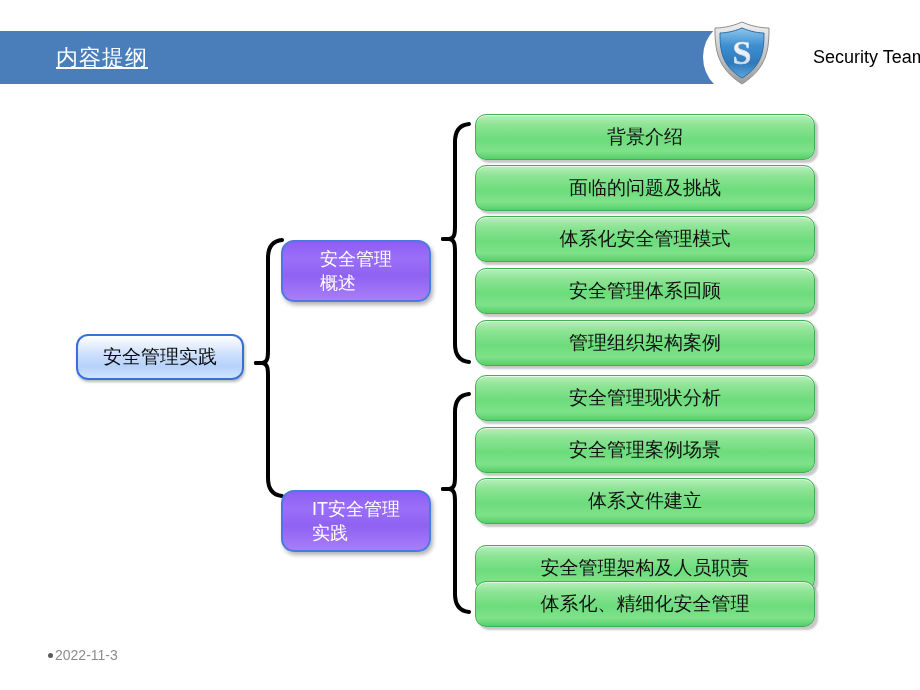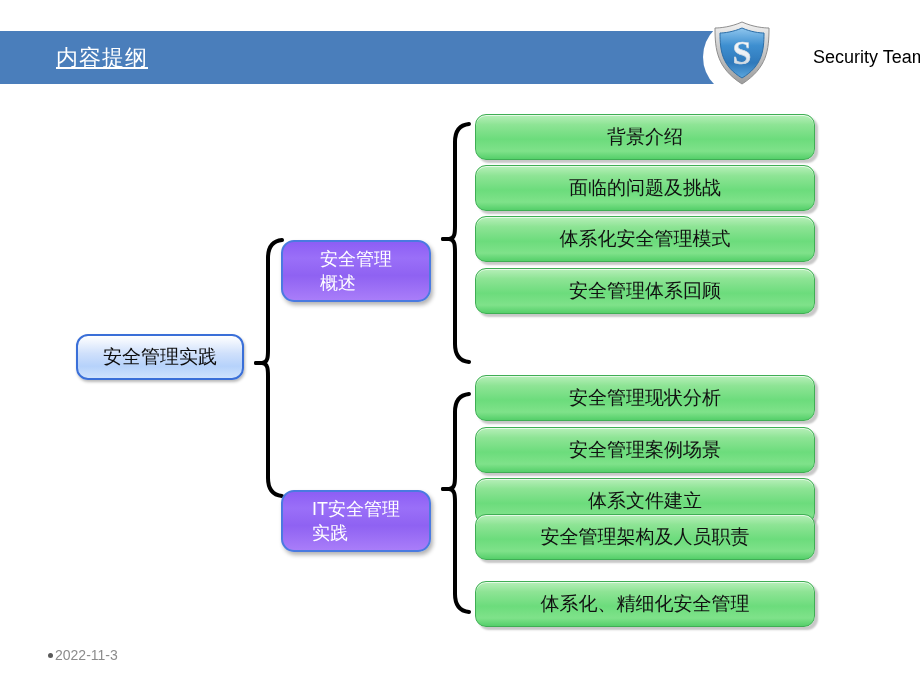--- a/index.html
+++ b/index.html
@@ -222,31 +222,34 @@
   </div>
   <div class="node node-leaf" style="top:216px">
     <span>体系化安全管理模式</span>
   </div>
   <div class="node node-leaf" style="top:165px">
     <span>面临的问题及挑战</span>
   </div>
   <div class="node node-leaf" style="top:268px">
     <span>安全管理体系回顾</span>
   </div>
+  <div class="node node-leaf" style="top:320px">
+    <span>管理组织架构案例</span>
+  </div>
 
   <div class="node node-leaf" style="top:375px">
     <span>安全管理现状分析</span>
   </div>
   <div class="node node-leaf" style="top:427px">
     <span>安全管理案例场景</span>
   </div>
   <div class="node node-leaf" style="top:478px">
     <span>体系文件建立</span>
   </div>
-  <div class="node node-leaf" style="top:514px">
+  <div class="node node-leaf" style="top:545px">
     <span>安全管理架构及人员职责</span>
   </div>
   <div class="node node-leaf" style="top:581px">
     <span>体系化、精细化安全管理</span>
   </div>
 
 </div>
 
 <div id="footer-date">
   <span id="footer-bullet"></span><span>2022-11-3</span>

